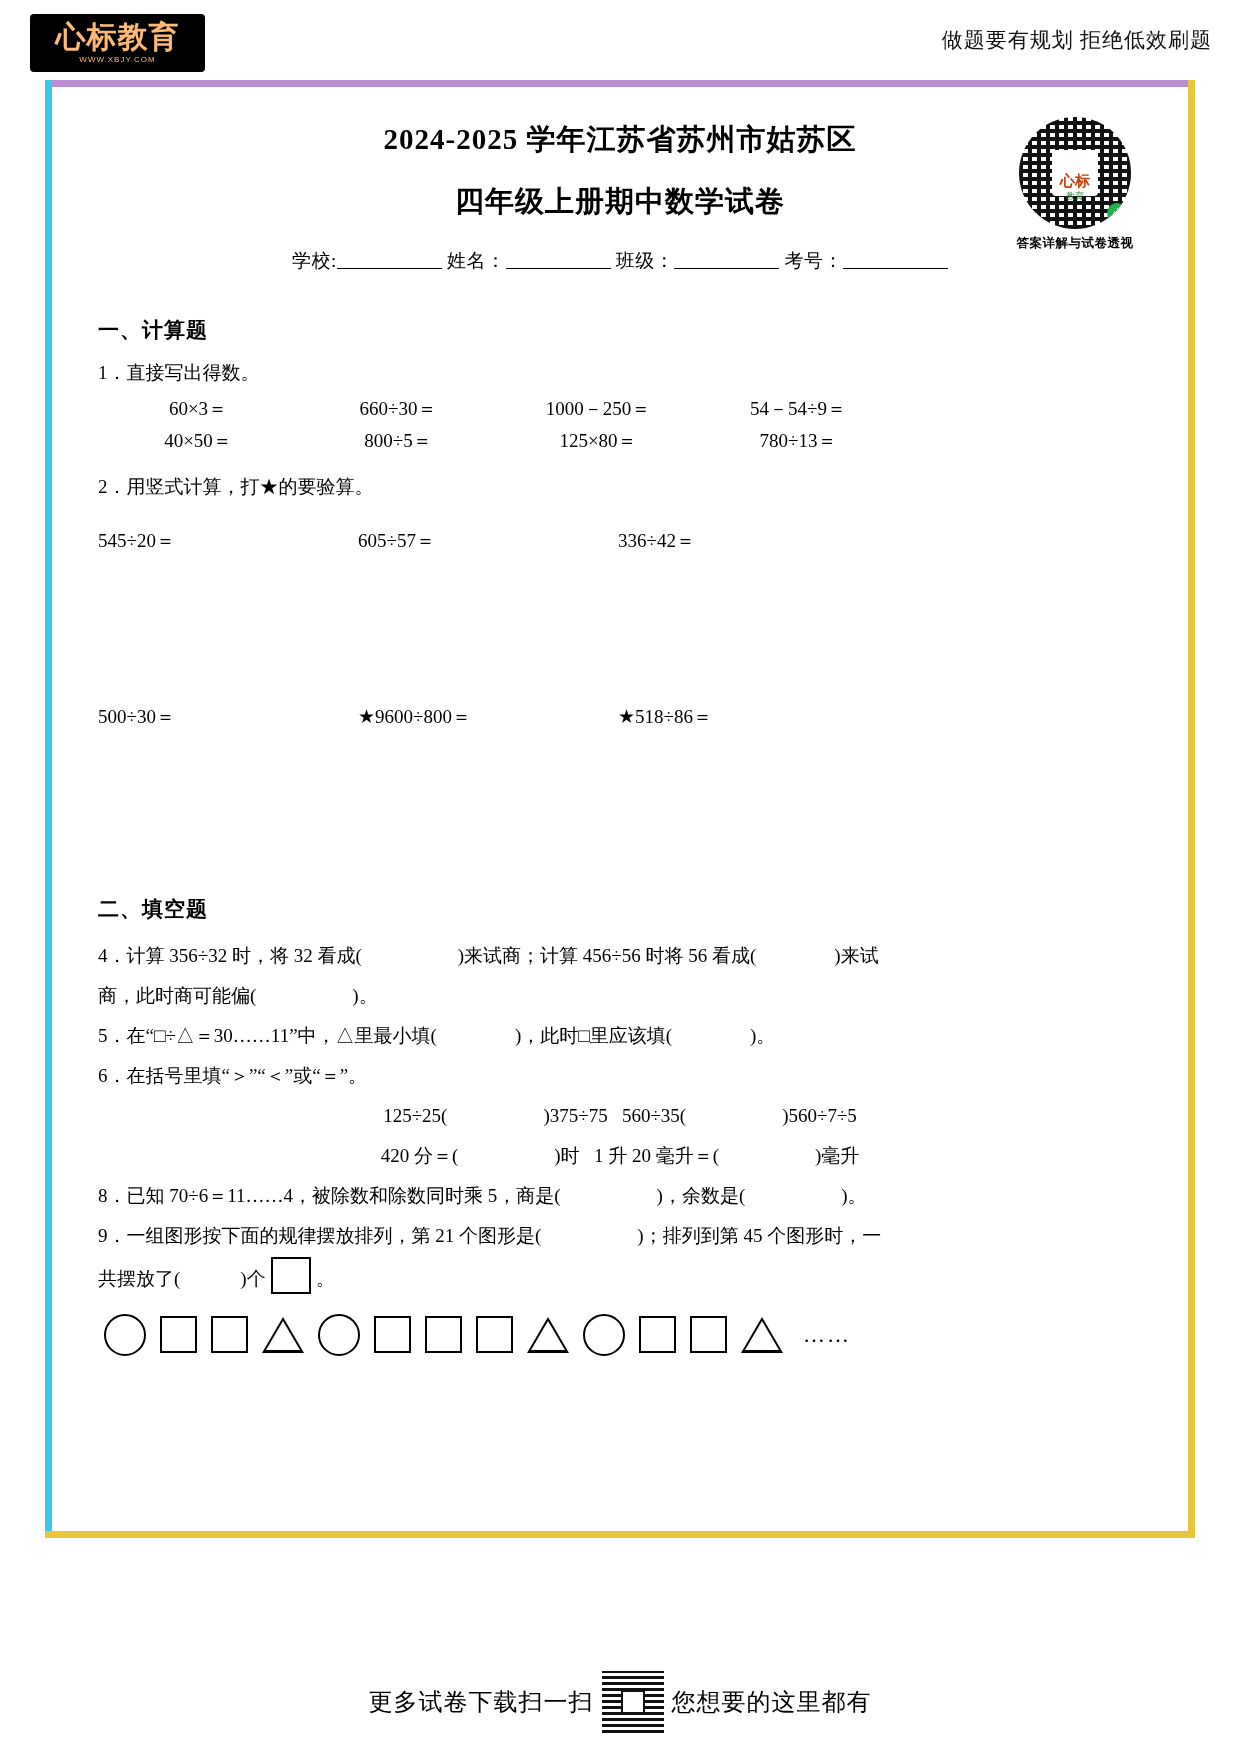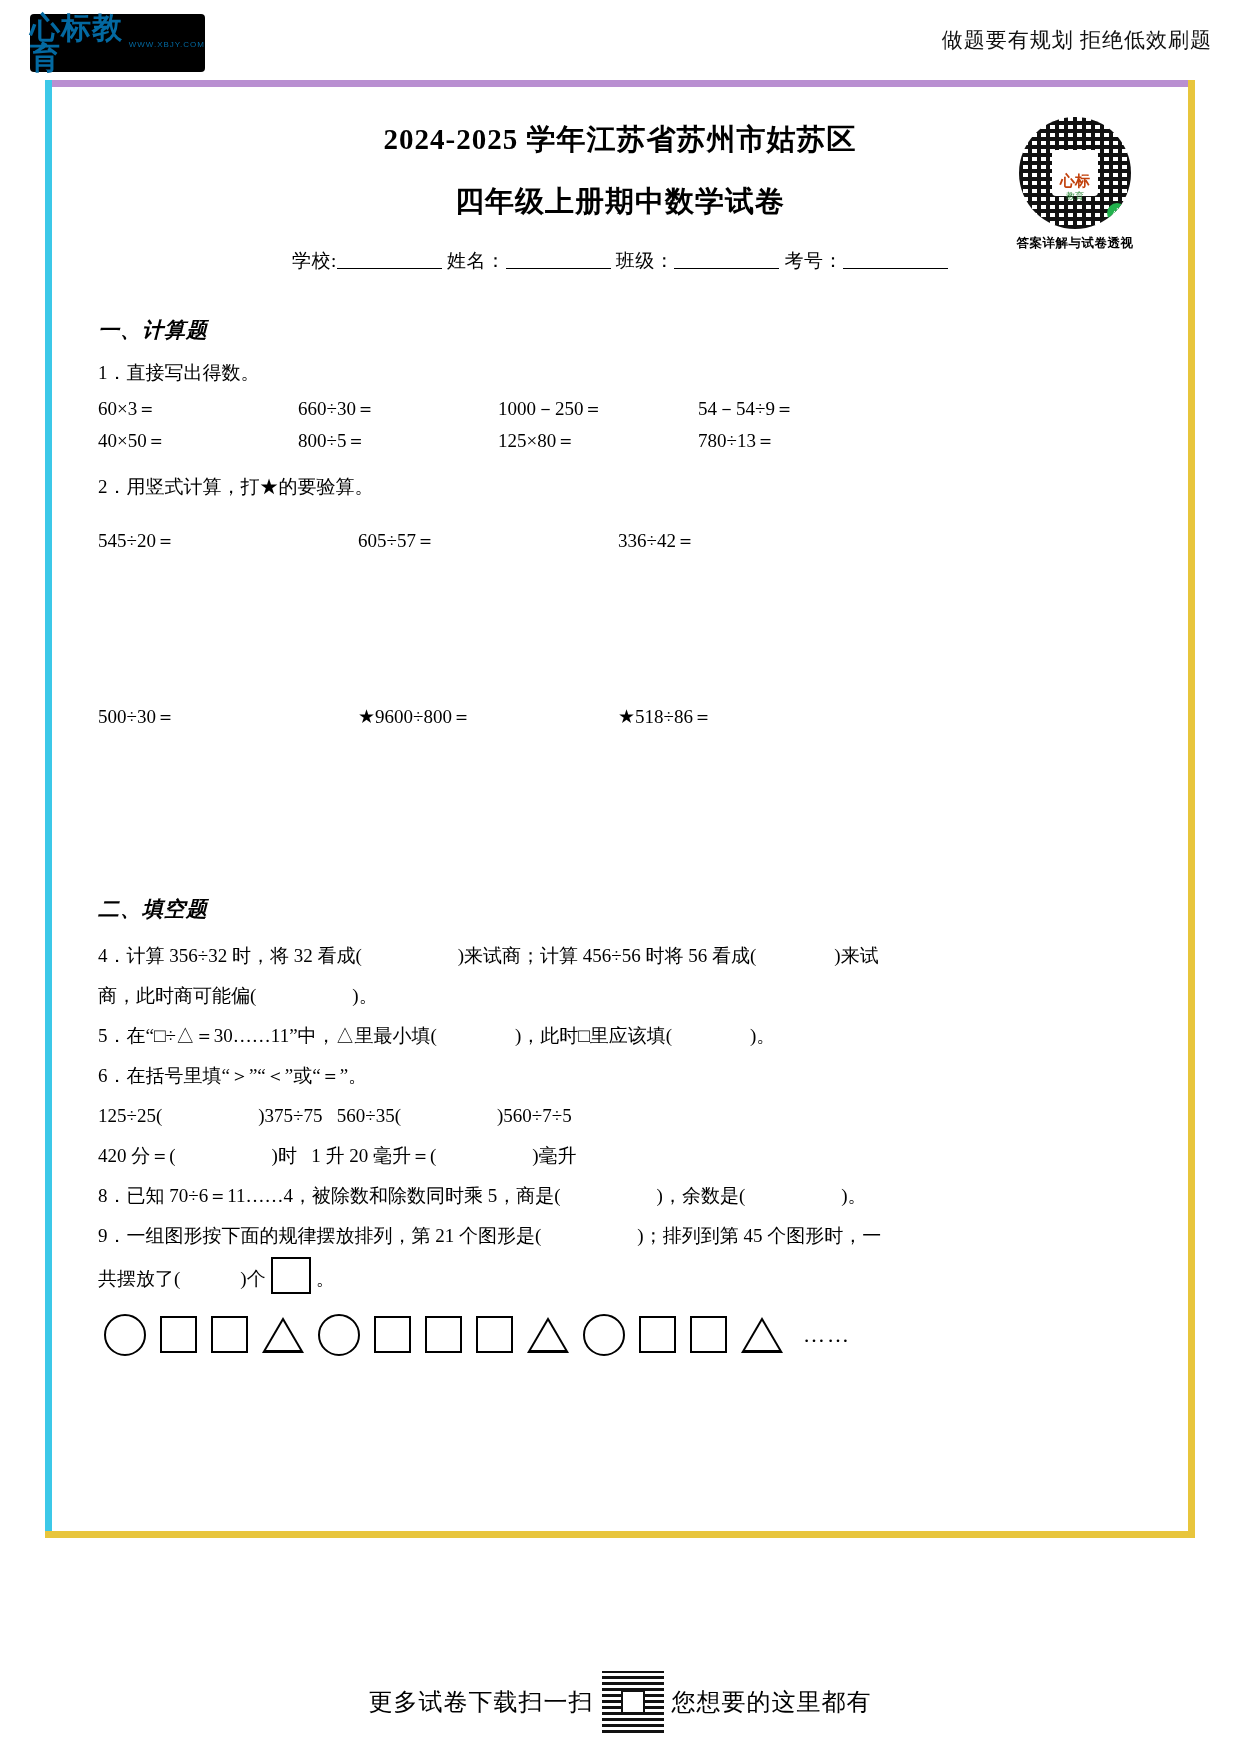--- a/index.html
+++ b/index.html
@@ -24,25 +24,25 @@
     height: 82px;
   }
   .logo {
     position: absolute;
     left: 30px;
     top: 14px;
     width: 175px;
     height: 58px;
     background: #000000;
     border-radius: 4px;
-    color: #0369a1;
+    color: #fdba74;
     display: flex;
     align-items: center;
     justify-content: center;
-    flex-direction: row;
+    flex-direction: column;
   }
   .logo-main {
     font-family: "DejaVu Sans", sans-serif;
     font-size: 30px;
     font-weight: bold;
     letter-spacing: 1px;
     line-height: 1;
   }
   .logo-sub {
     font-family: "Liberation Sans", sans-serif;
@@ -176,28 +176,27 @@
     font-size: 12.5px;
     font-weight: bold;
     letter-spacing: 0.5px;
   }
 
   h2.sec {
     font-size: 21px;
     font-weight: bold;
     margin: 42px 0 14px 0;
     letter-spacing: 1px;
-    font-style: italic;
   }
   .q {
     font-size: 19px;
     line-height: 1.55;
     margin: 9px 0;
   }
-  .q-indent { margin-left: 4px; }
+  .q-indent { margin-left: 4px; text-align: center; }
 
   .row-cols {
     display: flex;
     font-size: 19px;
     margin: 6px 0;
   }
   .row-cols > div { }
   .c1w { width: 200px; }
 
   .vert-row {

